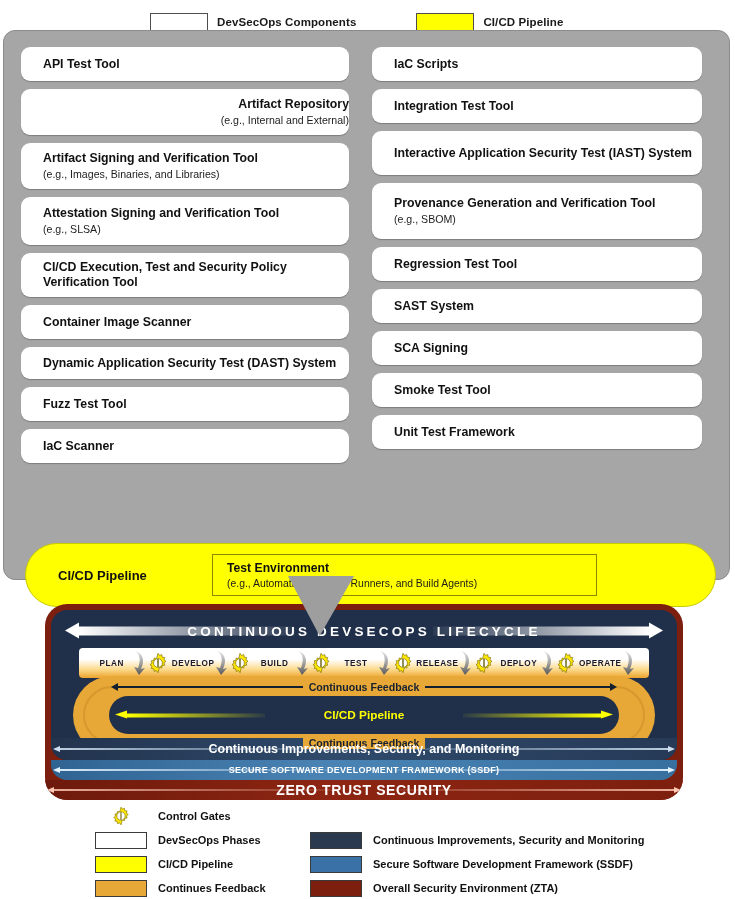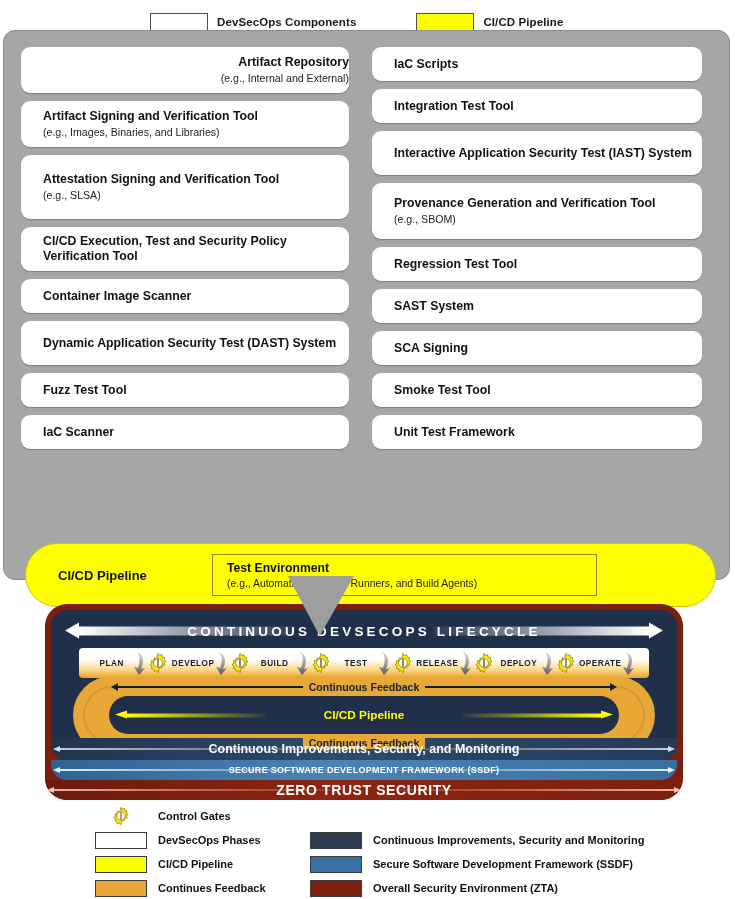--- a/index.html
+++ b/index.html
@@ -269,39 +269,42 @@
   </div>
   <div class="tl-item" style="margin-left:60px;">
     <div class="tl-swatch yellow"></div>
     <div class="tl-label">CI/CD Pipeline</div>
   </div>
 </div>
 
 <div class="components-panel">
 
   <div class="col col-left" id="col-left">
+      <div class="card" style="height: 34px;">
+        <div class="card-title">API Test Tool</div>
+      </div>
       <div class="card" style="height: 46px; align-items: flex-end;">
         <div class="card-title">Artifact Repository</div>
         <div class="card-sub">(e.g., Internal and External)</div>
       </div>
       <div class="card" style="height: 46px;">
         <div class="card-title">Artifact Signing and Verification Tool</div>
         <div class="card-sub">(e.g., Images, Binaries, and Libraries)</div>
       </div>
-      <div class="card" style="height: 64px;">
+      <div class="card" style="height: 48px;">
         <div class="card-title">Attestation Signing and Verification Tool</div>
         <div class="card-sub">(e.g., SLSA)</div>
       </div>
       <div class="card" style="height: 44px;">
         <div class="card-title">CI/CD Execution, Test and Security Policy Verification Tool</div>
       </div>
       <div class="card" style="height: 34px;">
         <div class="card-title">Container Image Scanner</div>
       </div>
-      <div class="card" style="height: 44px;">
+      <div class="card" style="height: 32px;">
         <div class="card-title">Dynamic Application Security Test (DAST) System</div>
       </div>
       <div class="card" style="height: 34px;">
         <div class="card-title">Fuzz Test Tool</div>
       </div>
       <div class="card" style="height: 34px;">
         <div class="card-title">IaC Scanner</div>
       </div>
     </div>
   <div class="col col-right" id="col-right">

